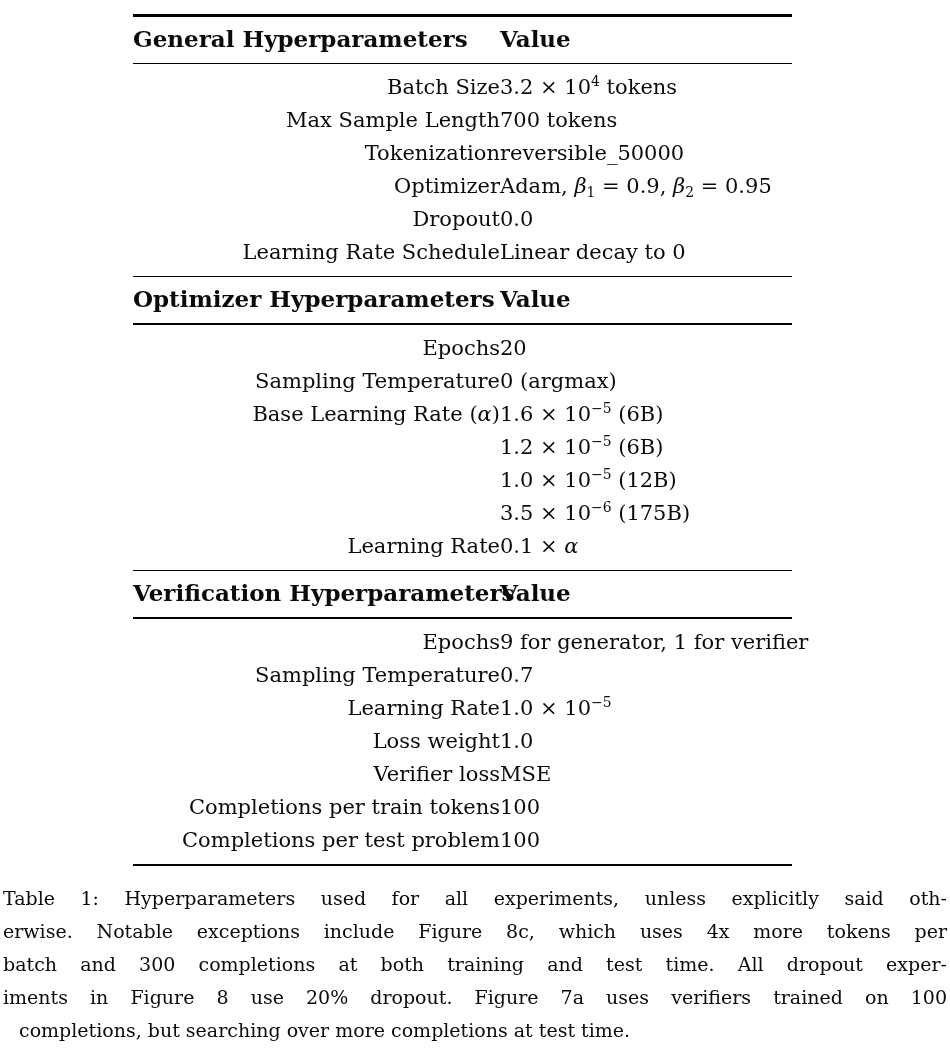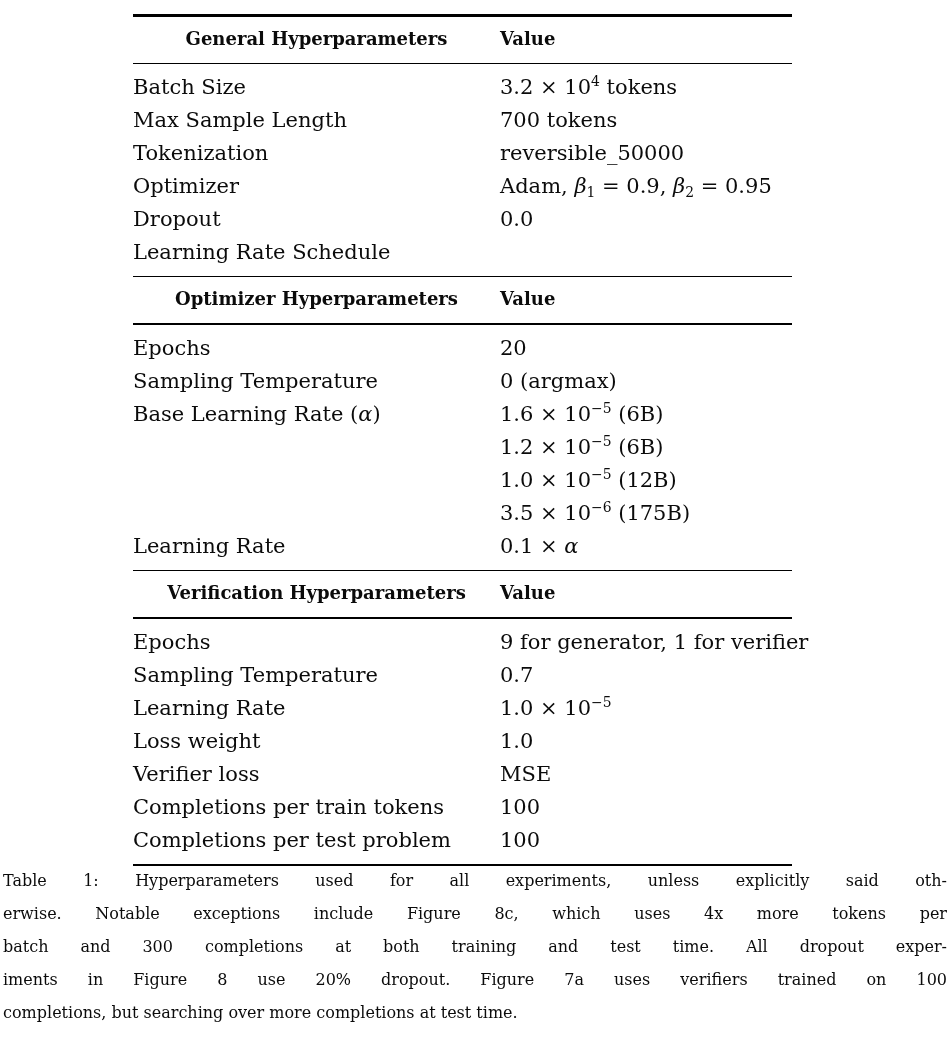--- a/index.html
+++ b/index.html
@@ -9,33 +9,33 @@
     color: #0b0b0b;
     font-family: "DejaVu Serif", serif;
     overflow: hidden;
   }
   .page { position: relative; width: 950px; height: 1062px; }
 
   .tbl { position: absolute; left: 133px; top: 14px; width: 659px; }
   .rule { background: #000; height: 1.4px; }
   .rule.thick { height: 2.6px; }
 
-  .hrow { display: flex; font-weight: bold; font-size: 18px; line-height: 33px; padding: 5px 0 8px 0; text-align: center; }
+  .hrow { display: flex; font-weight: bold; font-size: 23px; line-height: 33px; padding: 5px 0 8px 0; }
   .body { padding: 7px 0 7px 0; }
-  .brow { display: flex; font-size: 21px; line-height: 33px; }
+  .brow { display: flex; font-size: 21px; line-height: 33px; text-align: right; }
   .c1 { width: 367px; flex: none; white-space: nowrap; }
   .c2 { flex: none; white-space: nowrap; }
 
   sup { font-size: 0.66em; position: relative; top: -0.55em; vertical-align: baseline; line-height: 0; }
   sub { font-size: 0.66em; position: relative; top: 0.28em; vertical-align: baseline; line-height: 0; }
   .it { font-style: italic; }
 
-  .caption { position: absolute; left: 3px; top: 864px; width: 944px; font-size: 16px; line-height: 33px; }
+  .caption { position: absolute; left: 3px; top: 882px; width: 944px; font-size: 19px; line-height: 33px; }
   .cl { text-align: justify; text-align-last: justify; text-justify: inter-word; white-space: normal; }
-  .cl.last { text-align-last: left; }
+  .cl.last { text-align-last: left; margin-left: 16px; }
 </style>
 </head>
 <body>
 
 <div class="page">
   <div class="tbl">
       <div class="rule thick"></div>
       <div class="hrow">
         <div class="c1">General Hyperparameters</div>
         <div class="c2">Value</div>
@@ -57,20 +57,21 @@
         <div class="brow">
           <div class="c1">Optimizer</div>
           <div class="c2"><span>Adam, </span><span class="it">β</span><sub>1</sub><span> = 0.9, </span><span class="it">β</span><sub>2</sub><span> = 0.95</span></div>
         </div>
         <div class="brow">
           <div class="c1">Dropout</div>
           <div class="c2"><span>0.0</span></div>
         </div>
         <div class="brow">
           <div class="c1">Learning Rate Schedule</div>
+          <div class="c2"><span>Linear decay to 0</span></div>
         </div>
       </div>
       <div class="rule"></div>
       <div class="hrow">
         <div class="c1">Optimizer Hyperparameters</div>
         <div class="c2">Value</div>
       </div>
       <div class="rule"></div>
       <div class="body">
         <div class="brow">

